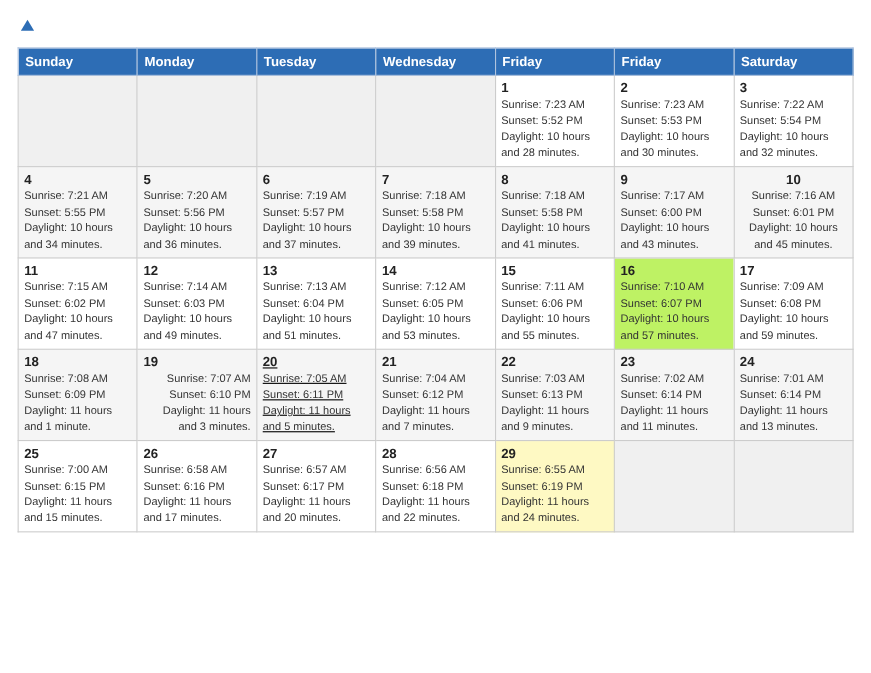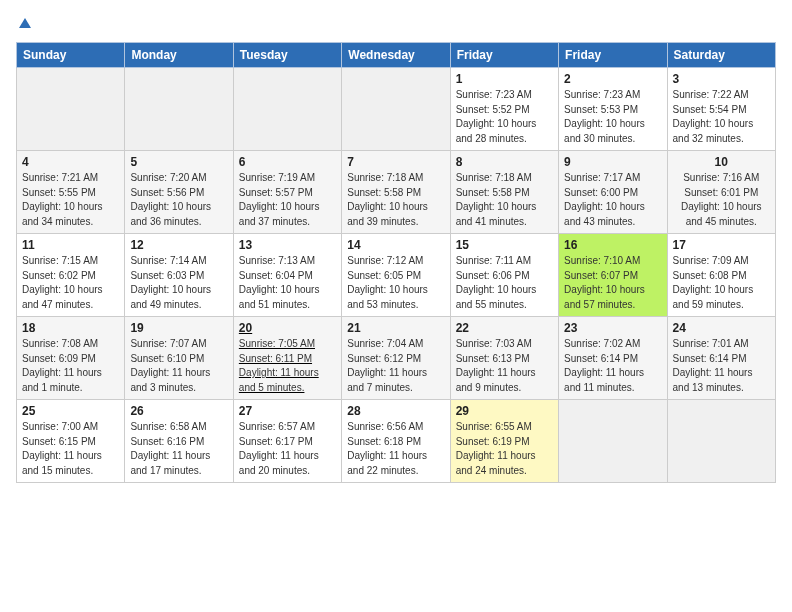--- a/index.html
+++ b/index.html
@@ -253,21 +253,21 @@
       <tr>
         <td style="background: rgb(245, 245, 245);">
           <span class="day-num">18</span>
           <div class="day-info" style="white-space: pre-line;">Sunrise: 7:08 AM
 Sunset: 6:09 PM
 Daylight: 11 hours
 and 1 minute.</div>
         </td>
         <td style="background: rgb(245, 245, 245);">
           <span class="day-num">19</span>
-          <div class="day-info" style="white-space: pre-line;">Sunrise: 7:07 AM
+          <div class="day-info" style="white-space: pre-line; text-align: right;">Sunrise: 7:07 AM
 Sunset: 6:10 PM
 Daylight: 11 hours
 and 3 minutes.</div>
         </td>
         <td style="background: rgb(245, 245, 245); text-decoration: underline;">
           <span class="day-num">20</span>
           <div class="day-info" style="white-space: pre-line;">Sunrise: 7:05 AM
 Sunset: 6:11 PM
 Daylight: 11 hours
 and 5 minutes.</div>

